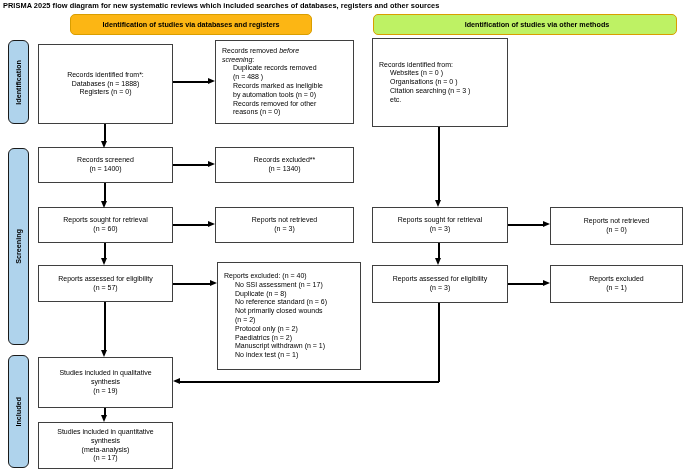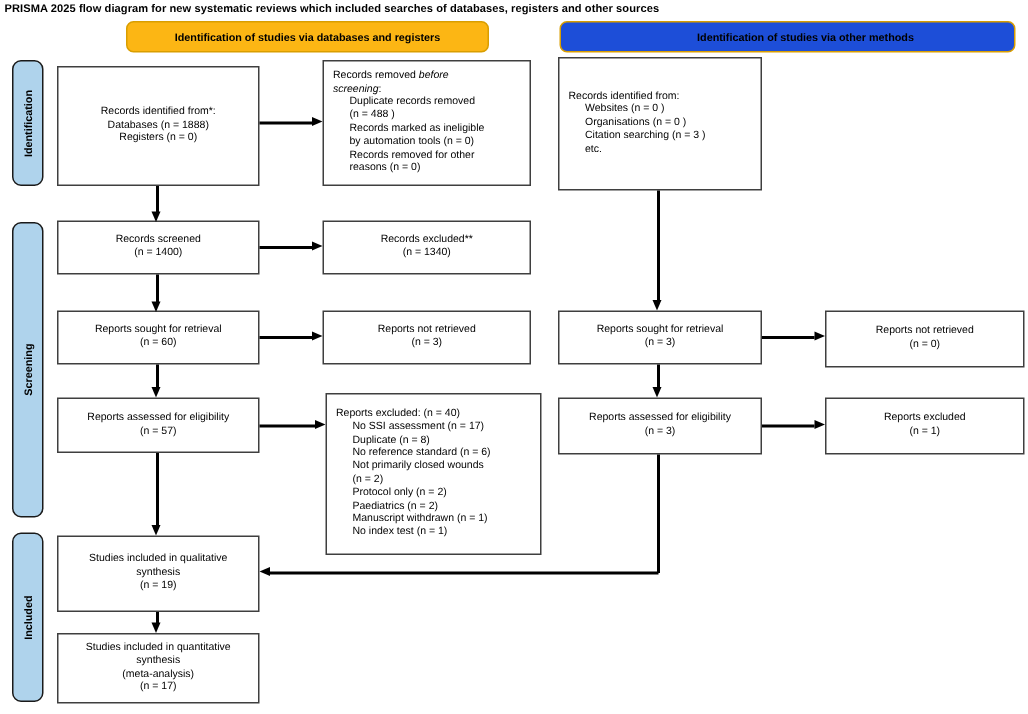--- a/index.html
+++ b/index.html
@@ -12,21 +12,21 @@
     position:absolute; left:3px; top:1px; width:680px;
     font-size:7.4px; font-weight:bold; letter-spacing:0.05px;
   }
   .band {
     position:absolute; height:21px; border-radius:5px;
     border:1px solid #d99e00;
     display:flex; align-items:center; justify-content:center;
     font-size:7.2px; font-weight:bold; text-align:center;
     box-sizing:border-box;
   }
-  #band-db { left:84px; top:14px; width:242px; }
+  #band-db { left:70px; top:14px; width:242px; }
   #band-other { left:373px; top:14px; width:304px; }
 
   .side {
     position:absolute; left:8px; width:21px; border-radius:6px;
     border:1.5px solid #1a1a1a; box-sizing:border-box;
     display:flex; align-items:center; justify-content:center;
   }
   #side-ident { top:40px; height:84px; }
   #side-screen { top:148px; height:197px; }
   #side-incl { top:355px; height:113px; }
@@ -74,21 +74,21 @@
     border-right:7px solid #000; }
 </style>
 </head>
 <body>
 
 <div class="canvas">
 
   <div class="title">PRISMA 2025 flow diagram for new systematic reviews which included searches of databases, registers and other sources</div>
 
   <div class="band" id="band-db" style="background-color: rgb(252, 182, 20);">Identification of studies via databases and registers</div>
-  <div class="band" id="band-other" style="background-color: #1d4ed8; padding-left: 24px;">Identification of studies via other methods</div>
+  <div class="band" id="band-other" style="background-color: #bef264; padding-left: 24px;">Identification of studies via other methods</div>
 
   <div class="side" id="side-ident" style="background-color: rgb(175, 211, 236);">
     <span class="vtext">Identification</span>
   </div>
   <div class="side" id="side-screen" style="background-color: rgb(175, 211, 236);">
     <span class="vtext">Screening</span>
   </div>
   <div class="side" id="side-incl" style="background-color: rgb(175, 211, 236);">
     <span class="vtext">Included</span>
   </div>

